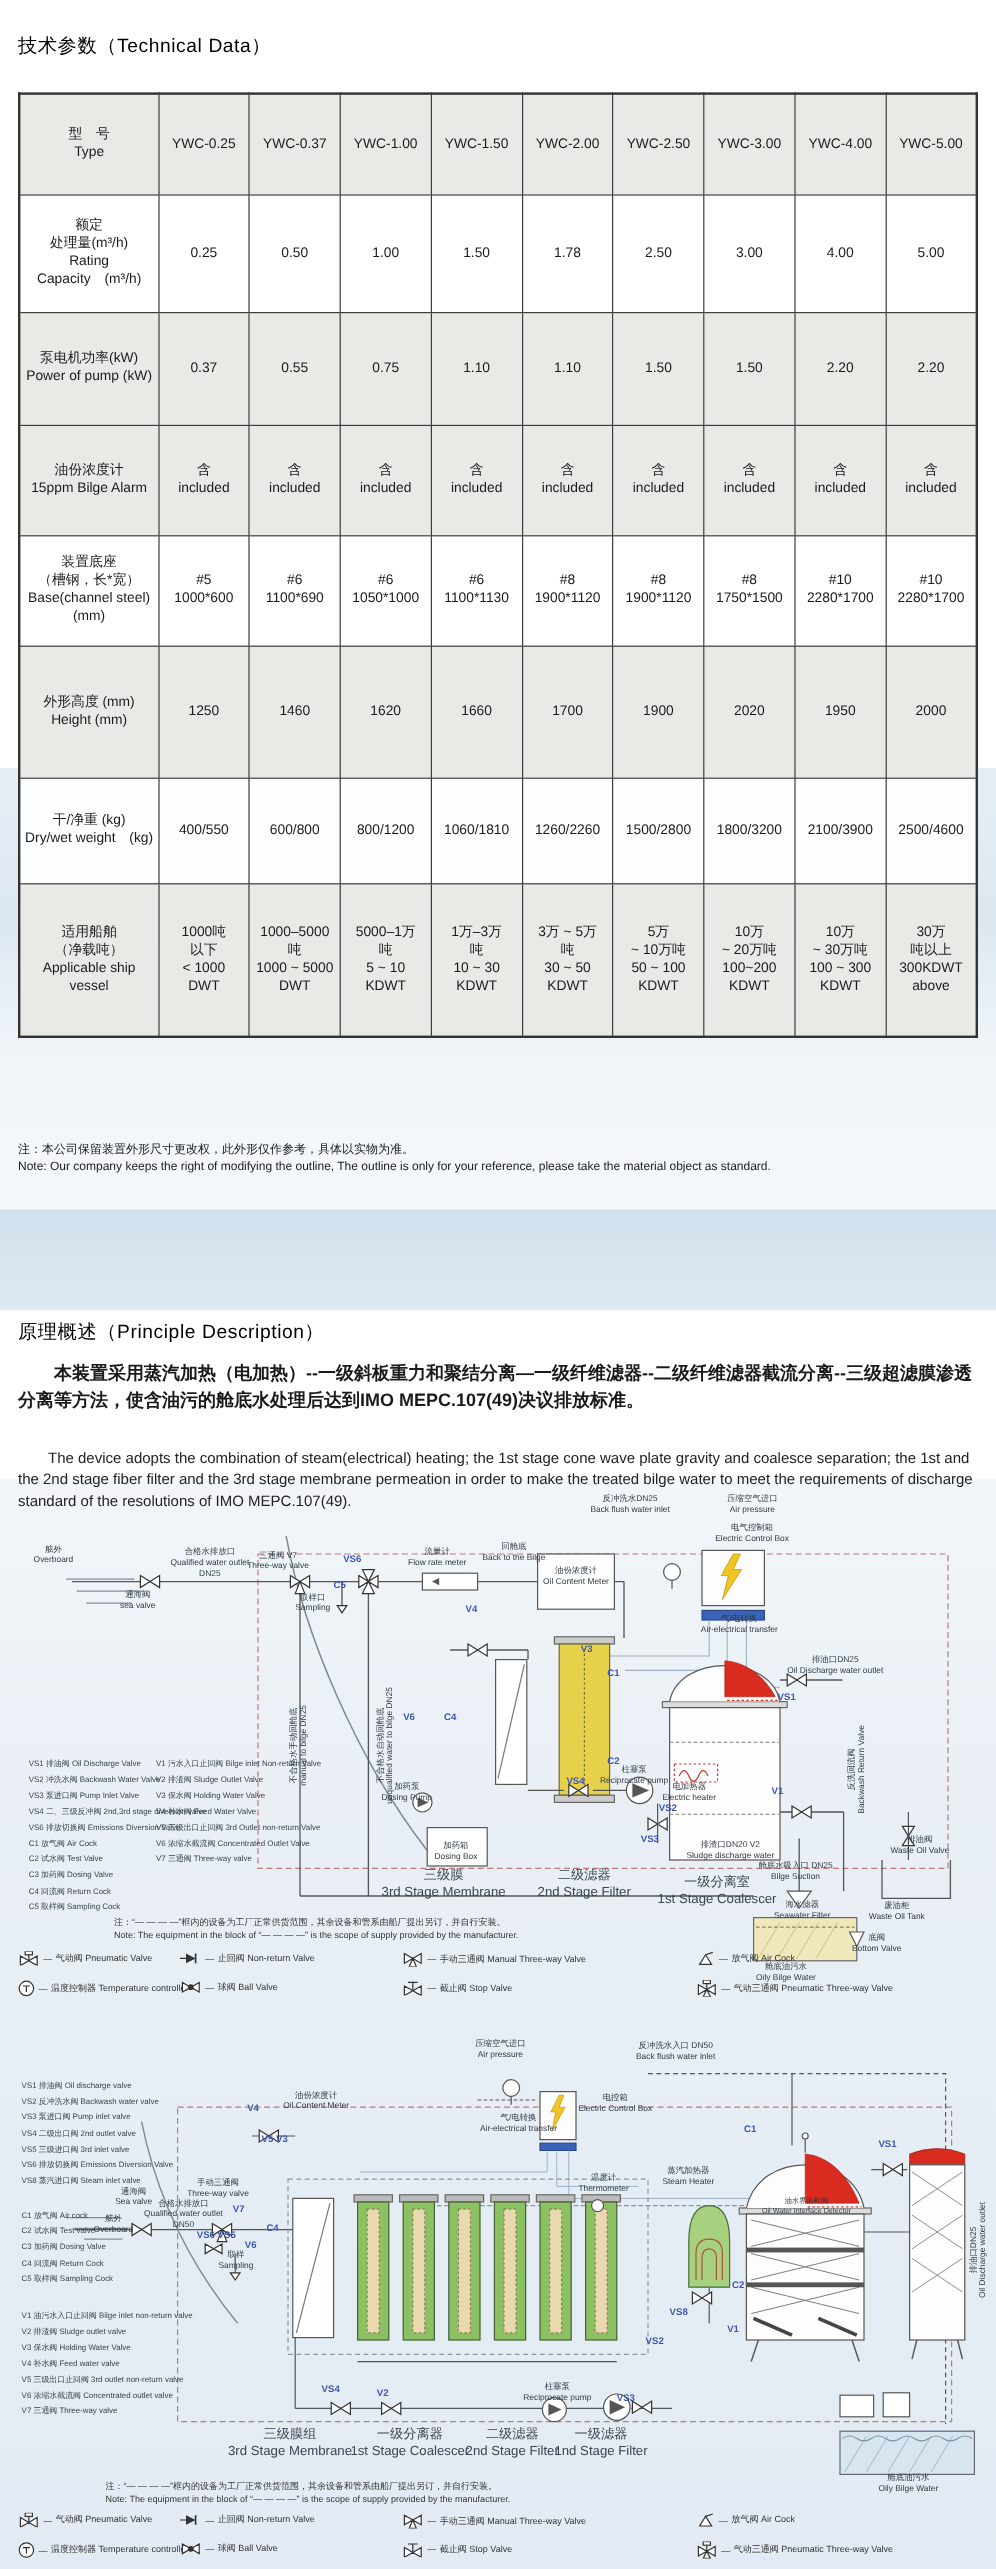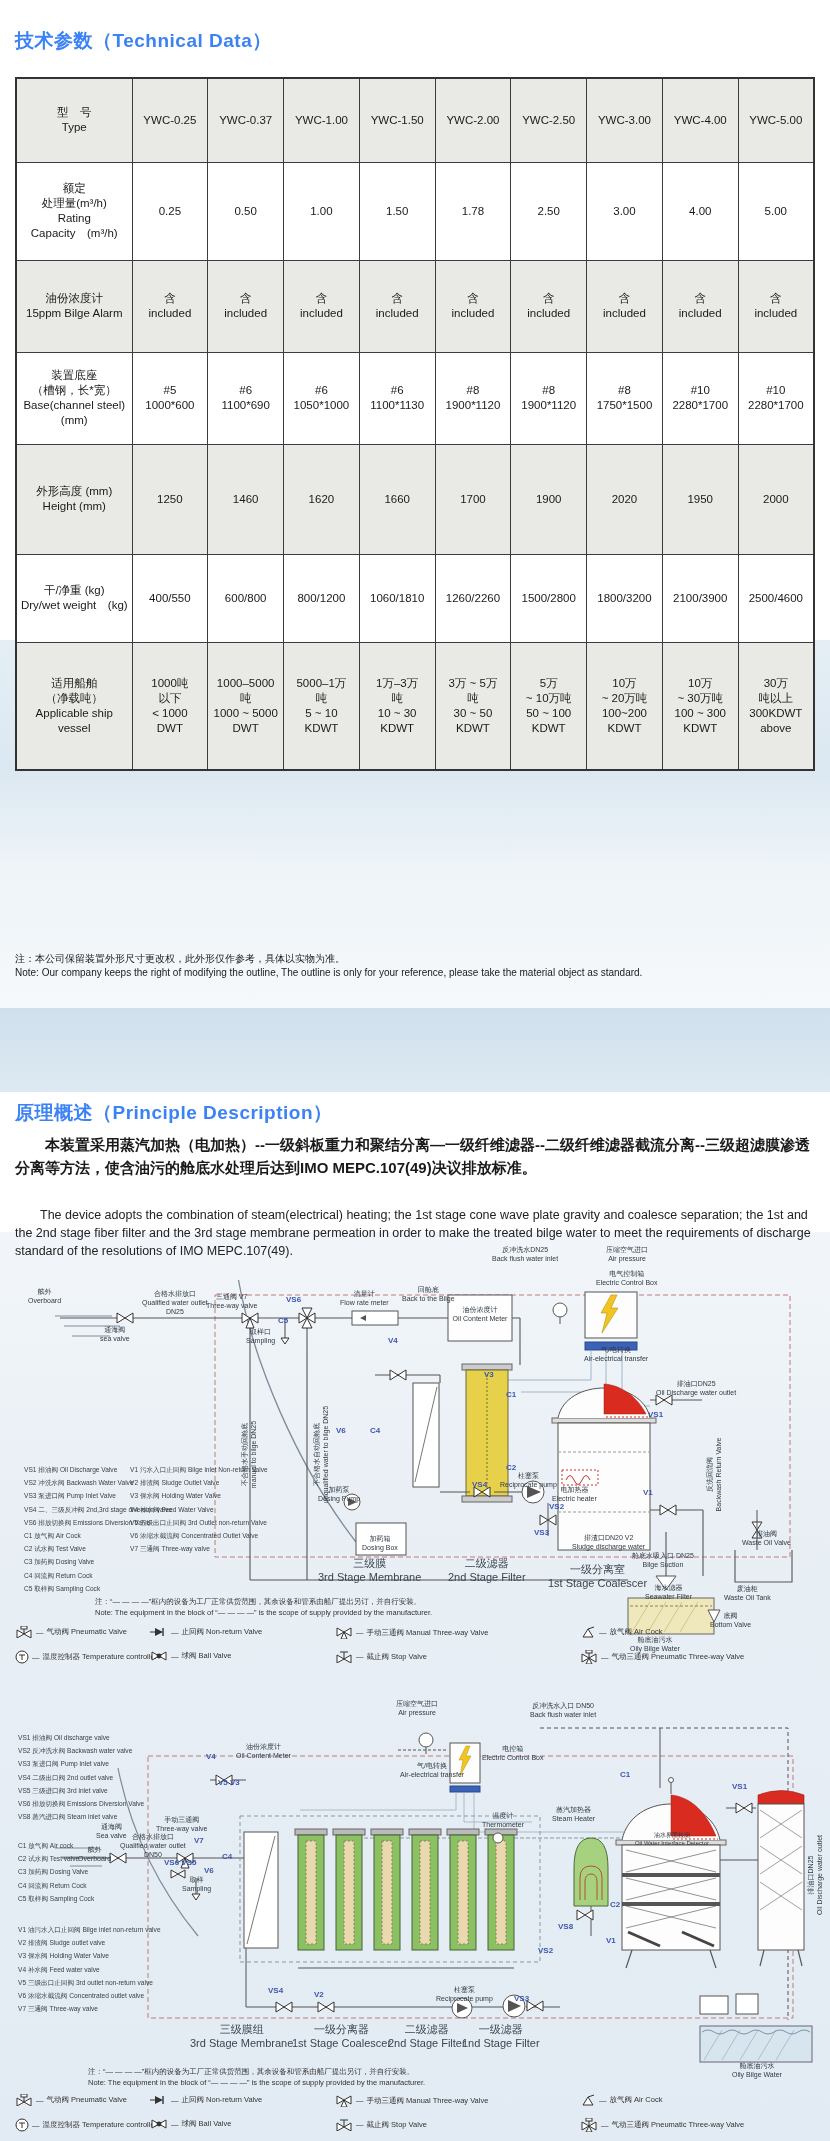--- a/index.html
+++ b/index.html
@@ -4,21 +4,21 @@
 <style>
   html,body{margin:0;padding:0;background:#fff;}
   #page{position:relative;width:830px;height:2141px;background:#ffffff;overflow:hidden;
         font-family:"Liberation Sans","DejaVu Sans",sans-serif;color:#1a1a1a;}
   .photo-band{position:absolute;left:0;top:640px;width:830px;height:370px;z-index:0;
       background:linear-gradient(180deg,#cfe0ec 0%,#bfd5e6 35%,#dfeaf2 60%,#eef4f9 100%);opacity:.55;}
   .blue-band{position:absolute;left:0;top:1008px;width:830px;height:84px;z-index:0;
       background:linear-gradient(180deg,#cfe0ed,#dde9f2);}
   .lower-bg{position:absolute;left:0;top:1232px;width:830px;height:909px;z-index:0;
       background:linear-gradient(180deg,#f2f6fa 0%,#e9eff5 30%,#e2ebf3 100%);}
-  .sec-title{position:absolute;left:15px;font-size:19px;font-weight:bold;color:#3b82f6;z-index:3;letter-spacing:.5px;}
+  .sec-title{position:absolute;left:15px;font-size:16px;font-weight:normal;color:#000000;z-index:3;letter-spacing:.5px;}
   
   #spec-table{position:absolute;left:15px;top:77px;width:800px;border-collapse:collapse;z-index:2;
       border:2px solid #333;table-layout:fixed;}
   #spec-table td{border:1px solid #3c3c3c;font-size:11.5px;line-height:1.3;text-align:center;
       vertical-align:middle;white-space:pre-line;padding:1px 2px;background:rgba(255,255,255,.93);}
   #spec-table tr.g td{background:#e9e9e6;}
   #spec-table td.lblc{font-size:11.5px;}
   
   .note{position:absolute;left:15px;top:952px;width:802px;font-size:10px;line-height:1.35;z-index:2;white-space:pre-line;}
   .p-zh{position:absolute;left:15px;top:1133px;width:800px;font-size:15px;font-weight:600;line-height:1.55;z-index:2;text-indent:2em;}
@@ -84,20 +84,33 @@
 Capacity　(m³/h)</td>
       <td>0.25</td>
       <td>0.50</td>
       <td>1.00</td>
       <td>1.50</td>
       <td>1.78</td>
       <td>2.50</td>
       <td>3.00</td>
       <td>4.00</td>
       <td>5.00</td>
+    </tr>
+    <tr class="g" style="height:94px">
+      <td class="lblc">泵电机功率(kW)
+Power of pump (kW)</td>
+      <td>0.37</td>
+      <td>0.55</td>
+      <td>0.75</td>
+      <td>1.10</td>
+      <td>1.10</td>
+      <td>1.50</td>
+      <td>1.50</td>
+      <td>2.20</td>
+      <td>2.20</td>
     </tr>
     <tr class="g" style="height:92px">
       <td class="lblc">油份浓度计
 15ppm Bilge Alarm</td>
       <td>含
 included</td>
       <td>含
 included</td>
       <td>含
 included</td>

